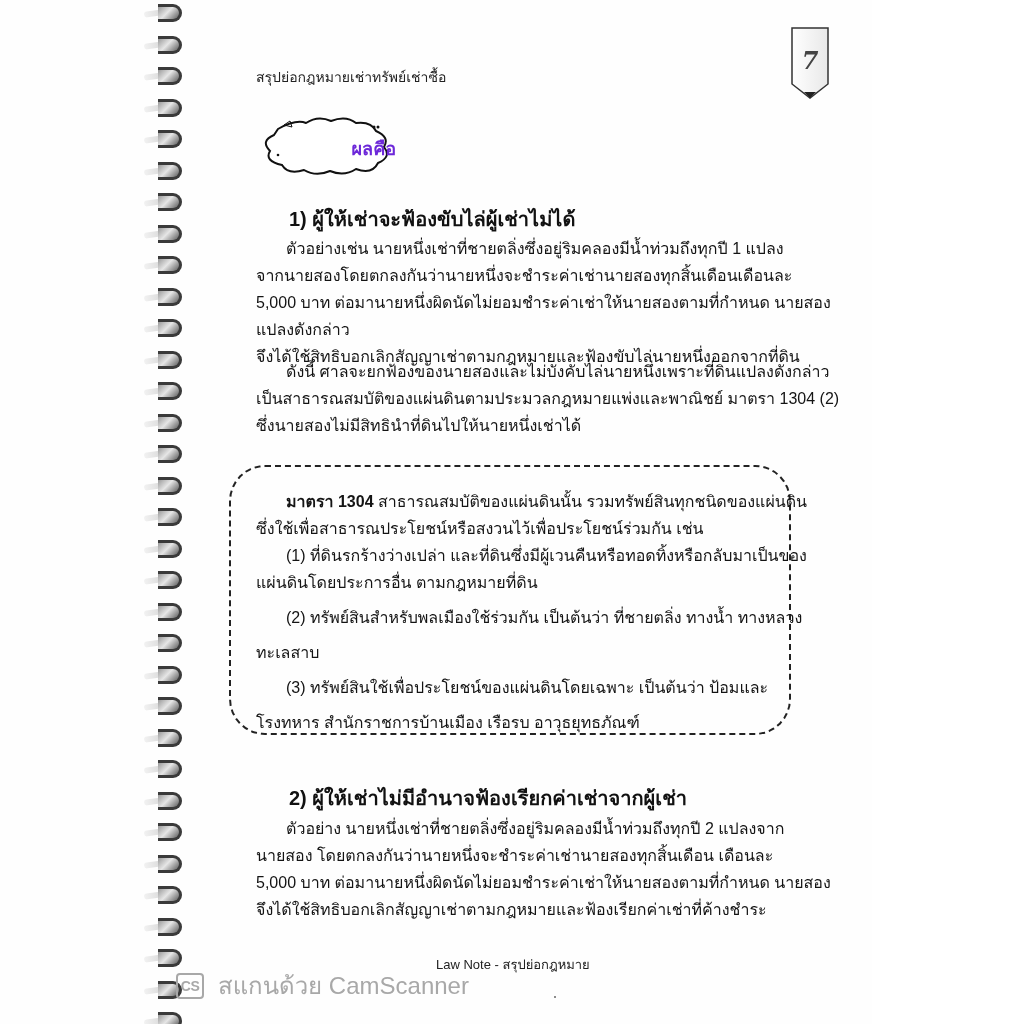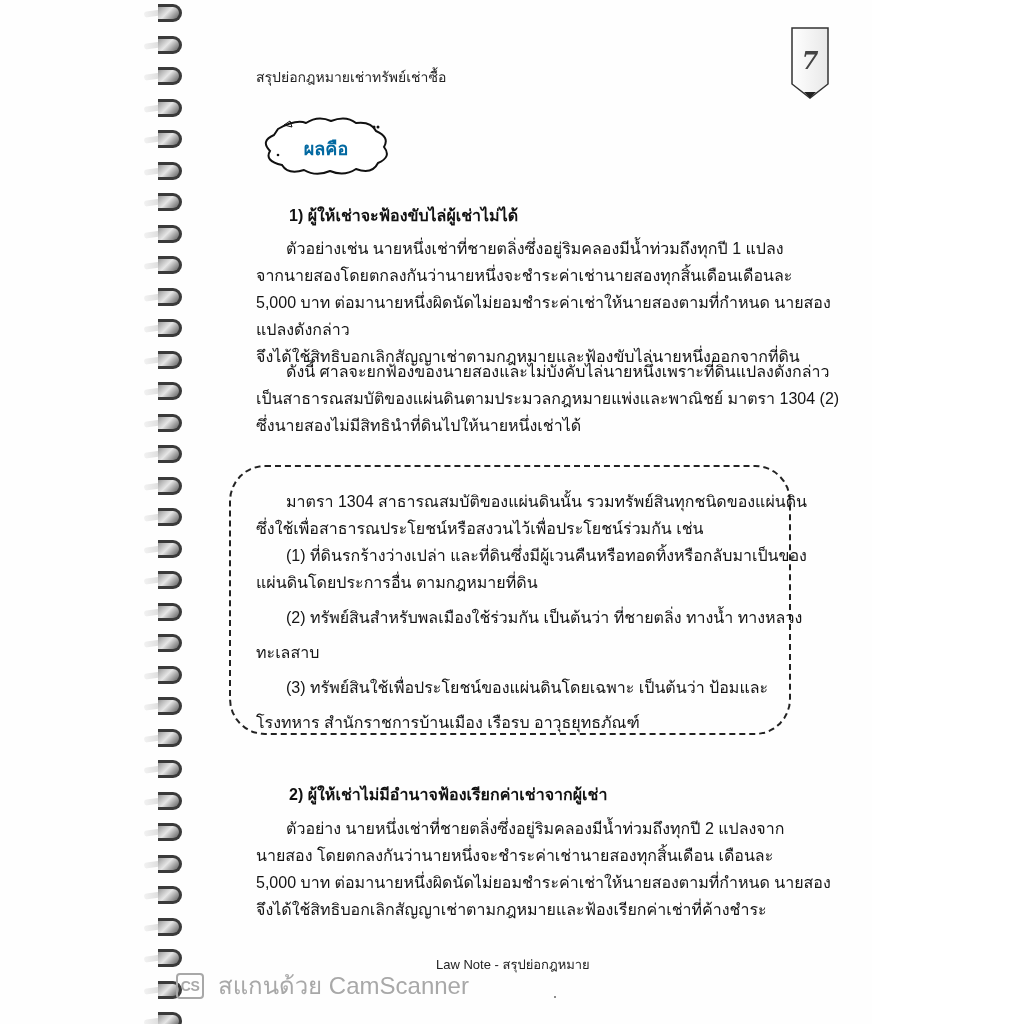--- a/index.html
+++ b/index.html
@@ -89,30 +89,30 @@
       top: 115px;
       width: 140px;
       height: 62px;
     }
     .burst svg { position: absolute; left: 0; top: 0; width: 140px; height: 62px; }
     .burst .label {
       position: absolute;
       left: 0;
       top: 19px;
       width: 140px;
-      text-align: center;
+      text-align: right;
       font-weight: bold;
       font-size: 18px;
-      color: #0369a1;
+      color: #6d28d9;
     }
     
     .heading {
       position: absolute;
       font-weight: bold;
-      font-size: 16px;
+      font-size: 20px;
       color: #111;
     }
     .para {
       position: absolute;
       left: 256px;
       width: 540px;
       font-size: 16px;
       line-height: 27px;
       color: #141414;
     }
@@ -135,21 +135,21 @@
       position: absolute;
       left: 256px;
       top: 488px;
       width: 530px;
       font-size: 16px;
       line-height: 27px;
     }
     .box-text .line { display: block; white-space: nowrap; }
     .box-text .indent { padding-left: 30px; }
     .box-text .gap { margin-top: 8px; }
-    .box-text b { font-weight: normal; text-align: right; }
+    .box-text b { font-weight: bold; text-align: right; }
     .footer {
       position: absolute;
       left: 436px;
       top: 954px;
       font-size: 13px;
       color: #222;
     }
     .watermark {
       position: absolute;
       left: 176px;

